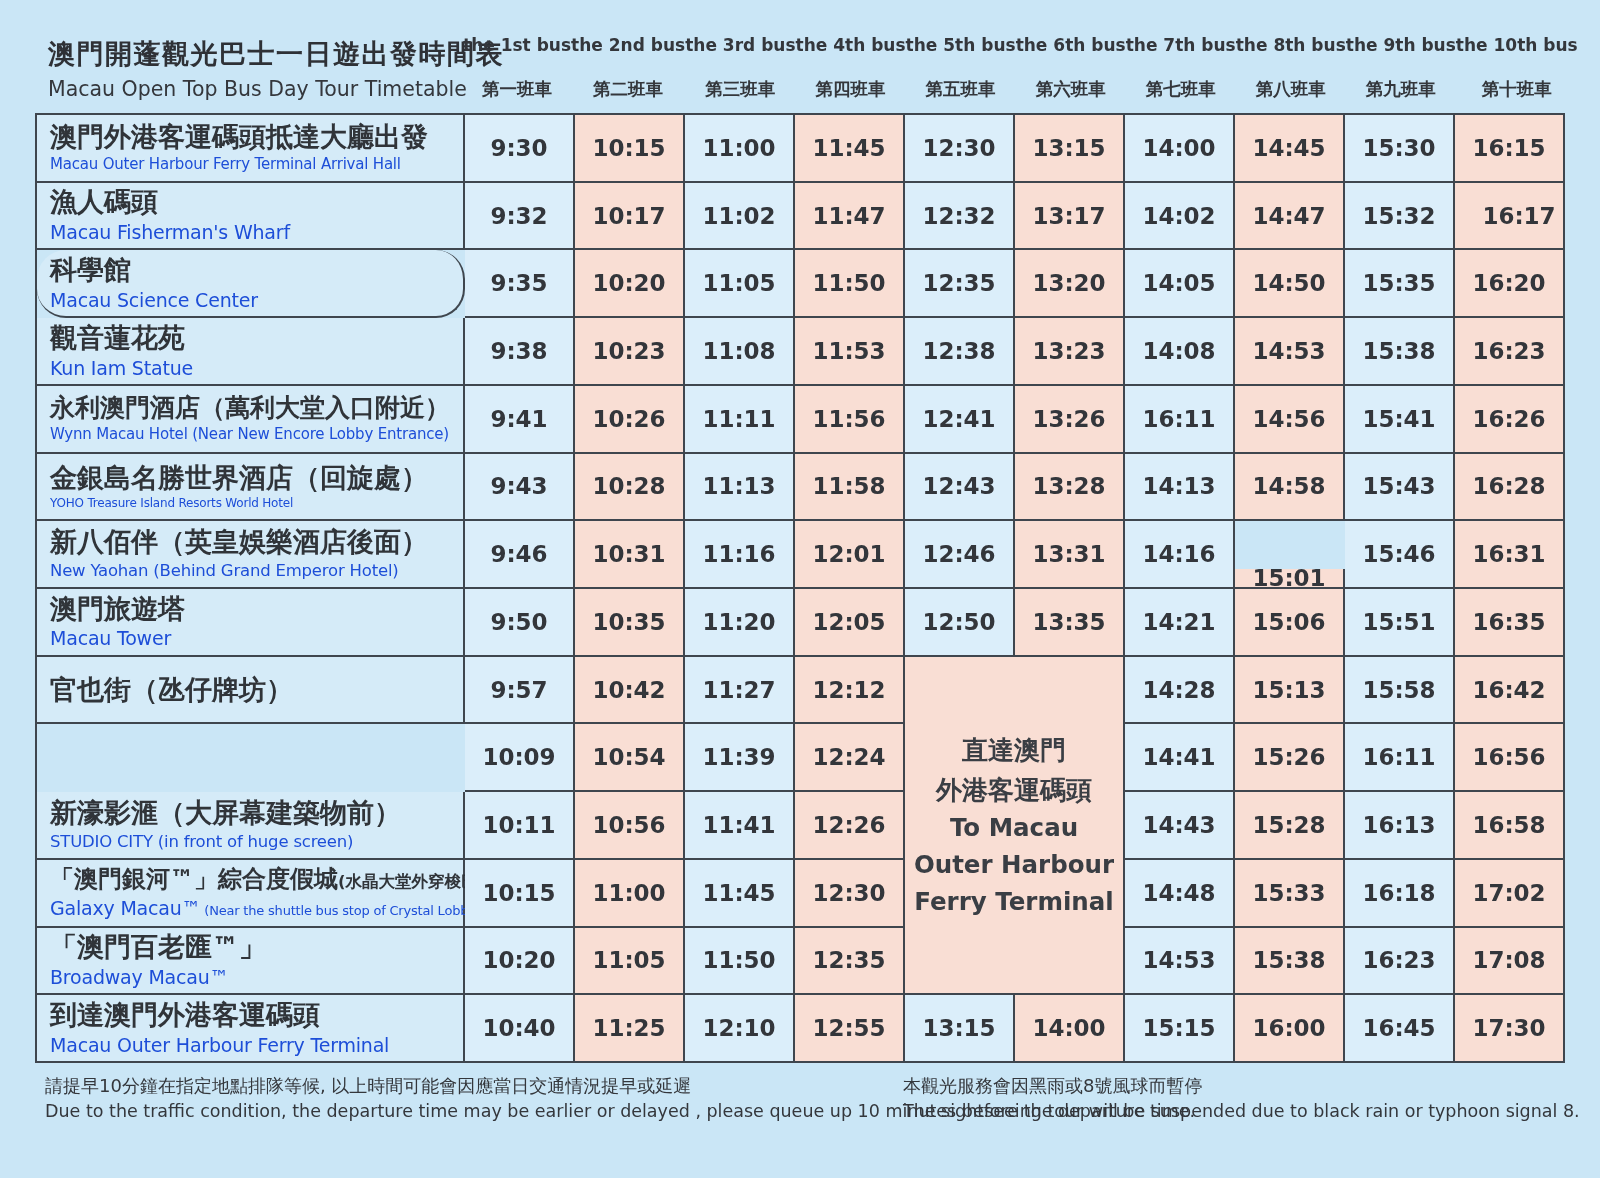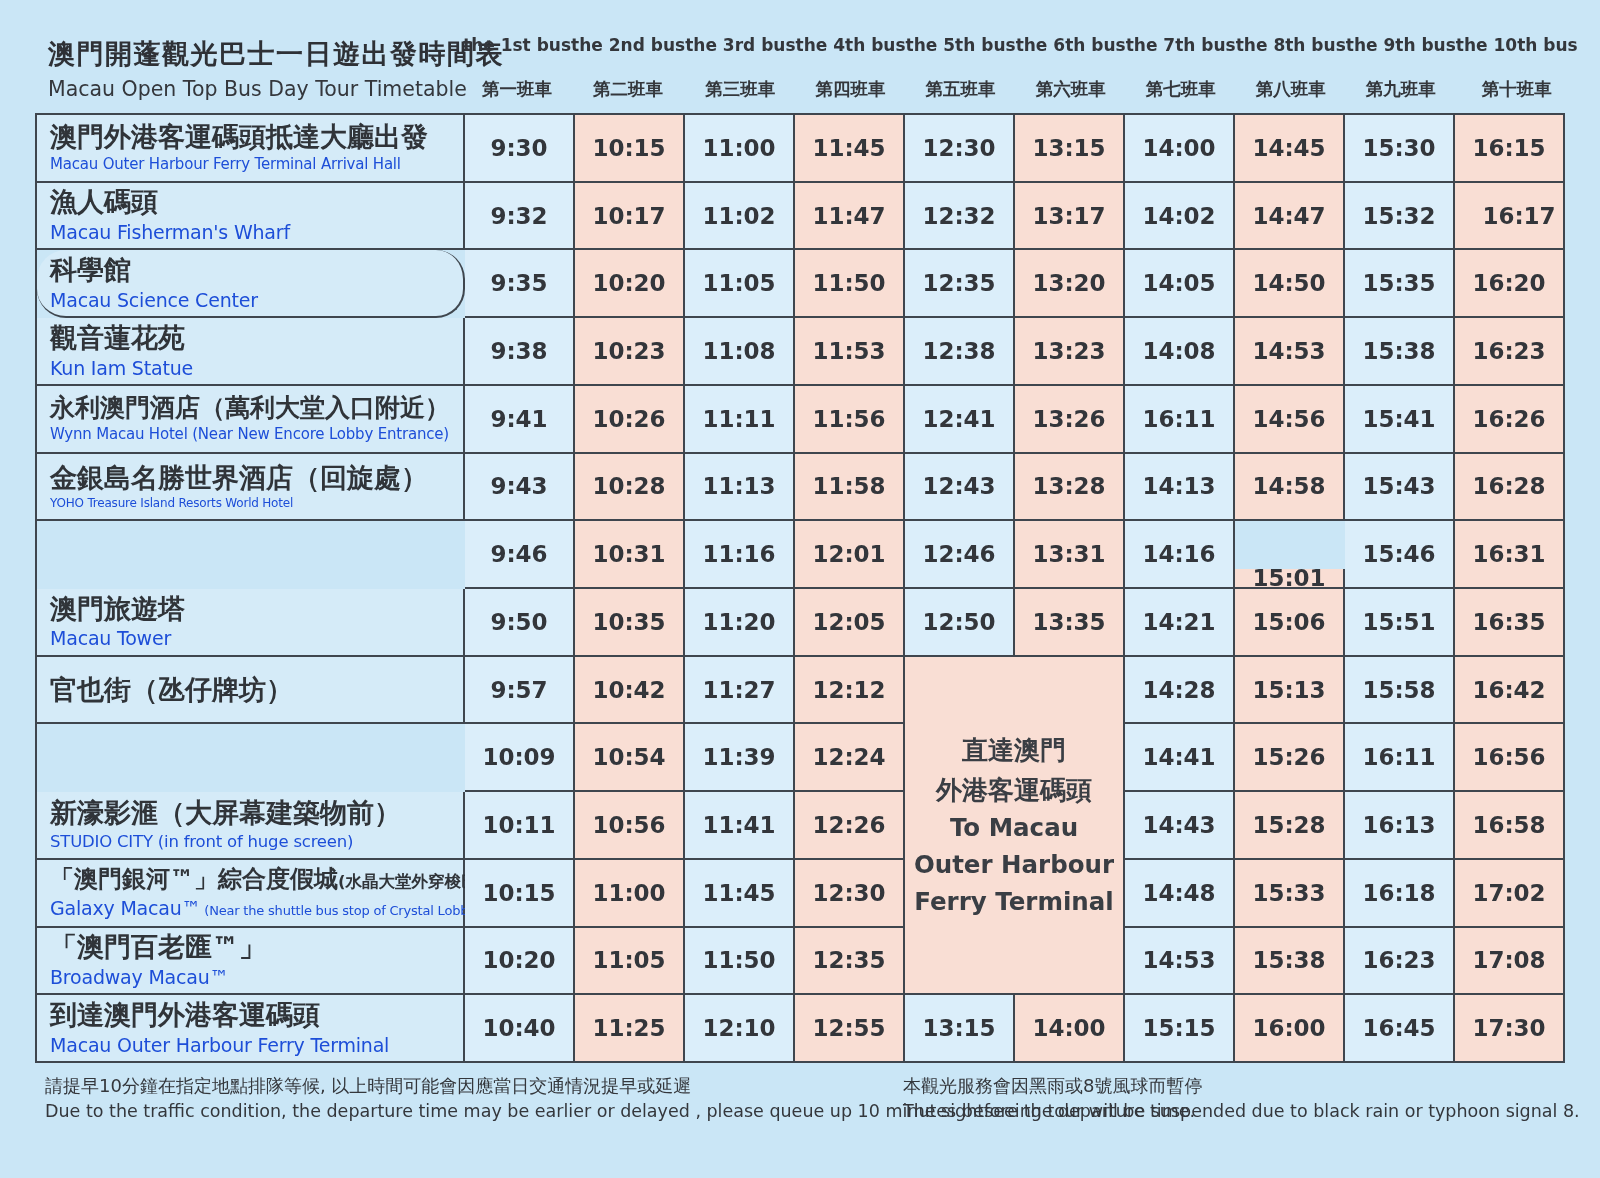--- a/index.html
+++ b/index.html
@@ -188,20 +188,24 @@
       <div class="cell time-cell col-blue" style="grid-area: 6 / 2;">9:43</div>
       <div class="cell time-cell col-pink" style="grid-area: 6 / 3;">10:28</div>
       <div class="cell time-cell col-blue" style="grid-area: 6 / 4;">11:13</div>
       <div class="cell time-cell col-pink" style="grid-area: 6 / 5;">11:58</div>
       <div class="cell time-cell col-blue" style="grid-area: 6 / 6;">12:43</div>
       <div class="cell time-cell col-pink" style="grid-area: 6 / 7;">13:28</div>
       <div class="cell time-cell col-blue" style="grid-area: 6 / 8;">14:13</div>
       <div class="cell time-cell col-pink" style="grid-area: 6 / 9;">14:58</div>
       <div class="cell time-cell col-blue" style="grid-area: 6 / 10;">15:43</div>
       <div class="cell time-cell col-pink" style="grid-area: 6 / 11;">16:28</div>
+      <div class="cell stop-cell" style="grid-area: 7 / 1;">
+        <div class="stop-zh" style="font-size: 27px;">新八佰伴（英皇娛樂酒店後面）</div>
+        <div class="stop-en" style="font-size: 16.5px;">New Yaohan (Behind Grand Emperor Hotel)</div>
+      </div>
       <div class="cell time-cell col-blue" style="grid-area: 7 / 2;">9:46</div>
       <div class="cell time-cell col-pink" style="grid-area: 7 / 3;">10:31</div>
       <div class="cell time-cell col-blue" style="grid-area: 7 / 4;">11:16</div>
       <div class="cell time-cell col-pink" style="grid-area: 7 / 5;">12:01</div>
       <div class="cell time-cell col-blue" style="grid-area: 7 / 6;">12:46</div>
       <div class="cell time-cell col-pink" style="grid-area: 7 / 7;">13:31</div>
       <div class="cell time-cell col-blue" style="grid-area: 7 / 8;">14:16</div>
       <div class="cell time-cell col-pink" style="grid-area: 7 / 9; margin-top: 48px;">15:01</div>
       <div class="cell time-cell col-blue" style="grid-area: 7 / 10;">15:46</div>
       <div class="cell time-cell col-pink" style="grid-area: 7 / 11;">16:31</div>

